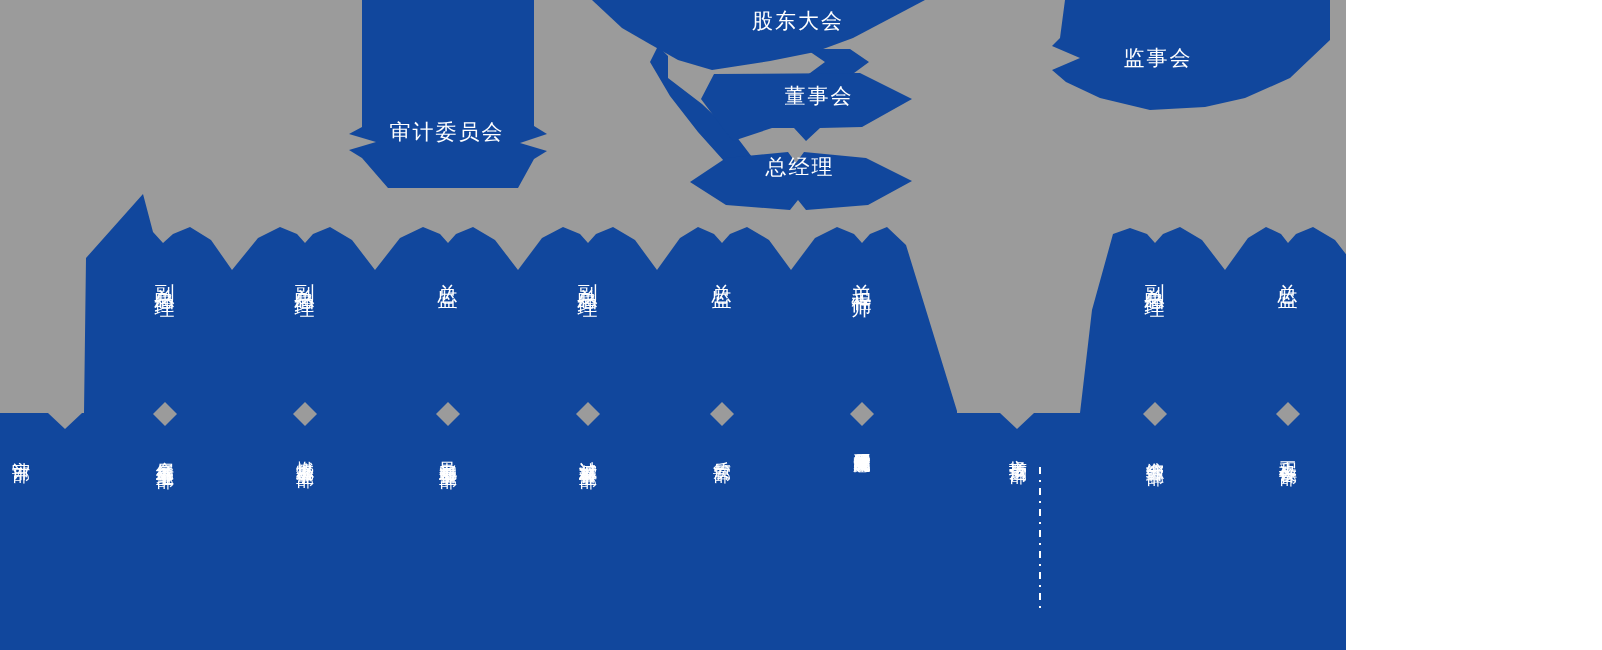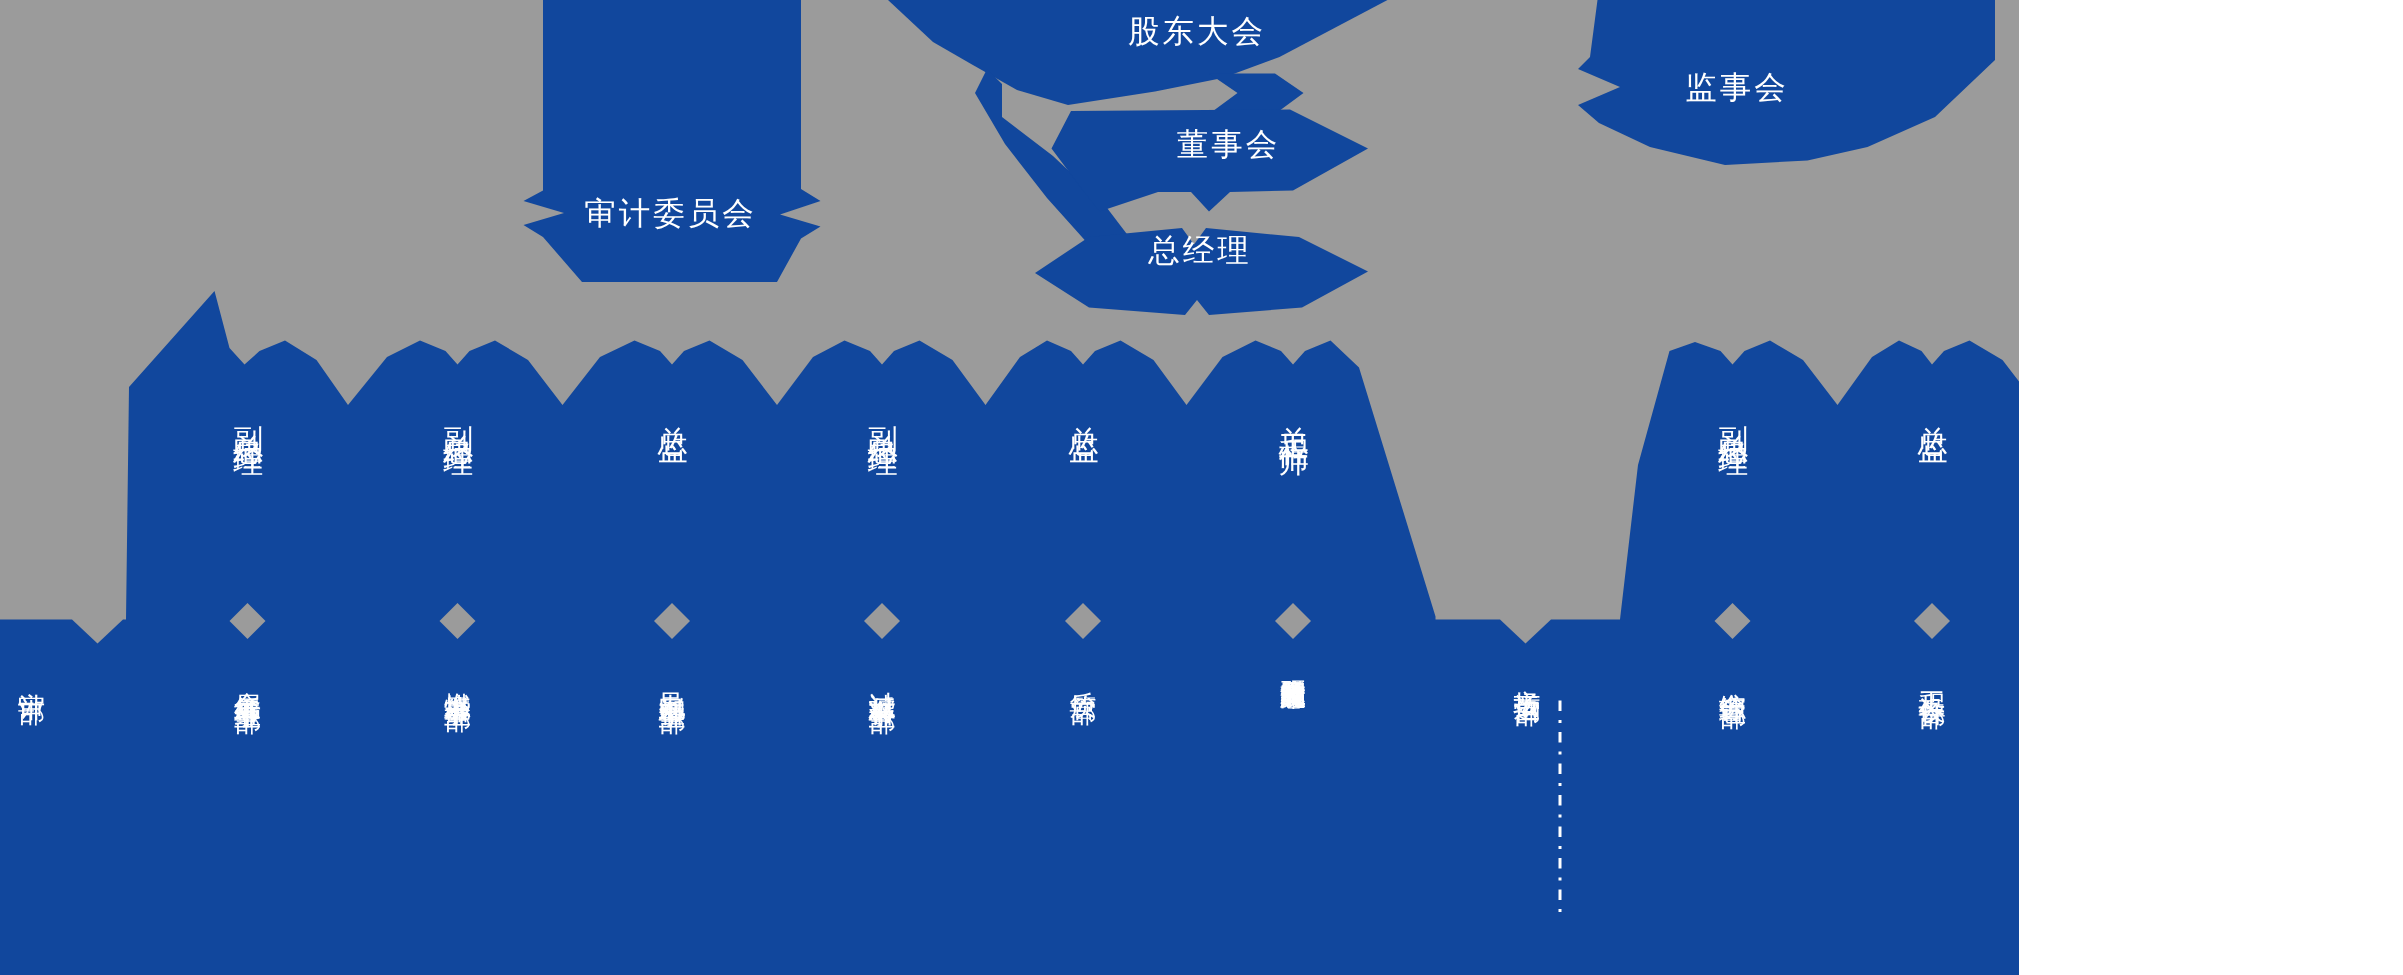--- a/index.html
+++ b/index.html
@@ -85,21 +85,21 @@
         <polygon points="1425,402 1437,414 1425,426 1413,414" fill="#9B9B9B"></polygon>
         <polygon points="1552,402 1564,414 1552,426 1540,414" fill="#9B9B9B"></polygon>
       </g>
 
     <line x1="1040" y1="467" x2="1040" y2="612" stroke="#FFFFFF" stroke-width="2" stroke-dasharray="7 6 2 6"></line>
   </svg>
 
   <div class="htitle" style="left:798px;top:21px;">股东大会</div>
   <div class="htitle" style="left:819px;top:96px;">董事会</div>
   <div class="htitle" style="left:800px;top:167px;">总经理</div>
-  <div class="htitle" style="left:447px;top:142px;">审计委员会</div>
+  <div class="htitle" style="left:447px;top:132px;">审计委员会</div>
   <div class="htitle" style="left:1158px;top:58px;">监事会</div>
 
   <div id="labels">
       <div class="vtext role" style="left: 165px; top: 268px;">副总经理</div>
       <div class="vtext role" style="left: 305px; top: 268px;">副总经理</div>
       <div class="vtext role" style="left: 448px; top: 268px;">总监</div>
       <div class="vtext role" style="left: 588px; top: 268px;">副总经理</div>
       <div class="vtext role" style="left: 722px; top: 268px;">总监</div>
       <div class="vtext role" style="left: 862px; top: 268px;">总工程师</div>
       <div class="vtext role" style="left: 1155px; top: 268px;">副总经理</div>

